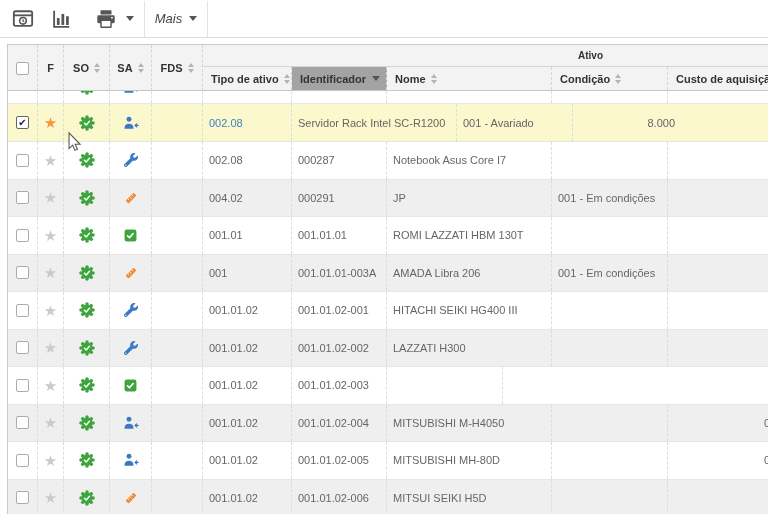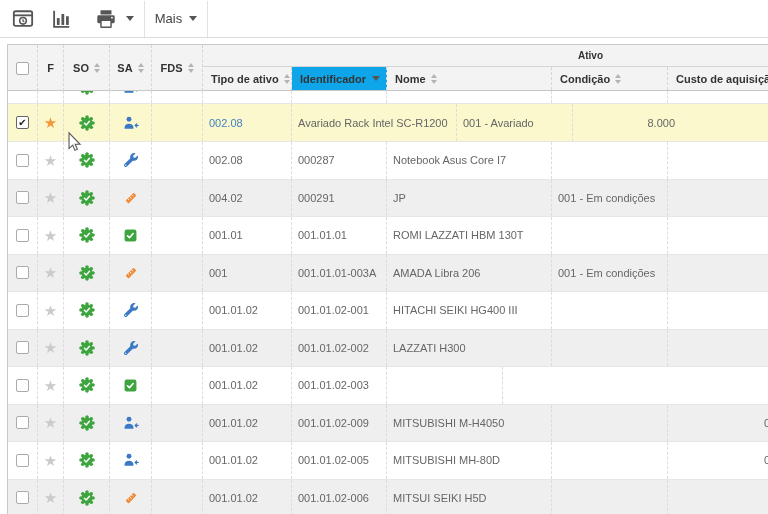--- a/index.html
+++ b/index.html
@@ -36,21 +36,21 @@
     border-right:1px dashed #d5d5d5; height:46px;
   }
   .hright { display:flex; flex-direction:column; width:574px; position:relative; }
   .gband { height:23px; border-bottom:1px solid #d5d5d5; position:relative; background:#f3f3f3; }
   .glabel { position:absolute; left:375px; top:5px; font-size:10px; font-weight:bold; color:#333; }
   .hrow2 { display:flex; height:23px; }
   .hcol {
     display:flex; align-items:center; font-size:11px; font-weight:bold; color:#333;
     padding-left:8px; border-right:1px dashed #d5d5d5; white-space:nowrap; overflow:hidden; height:23px;
   }
-  .hcol.sorted { background:#0ea5e9; overflow:visible; }
+  .hcol.sorted { background:#a3a3a3; overflow:visible; }
   .sort { display:inline-flex; flex-direction:column; margin-left:5px; gap:2px; flex:none; }
   .sort i { display:block; width:0; height:0; border-left:3.5px solid transparent; border-right:3.5px solid transparent; }
   .sort .u { border-bottom:4px solid #b4b4b4; }
   .sort .d { border-top:4px solid #b4b4b4; }
   .sort-desc { display:inline-block; margin-left:6px; width:0; height:0;
     border-left:4px solid transparent; border-right:4px solid transparent; border-top:5px solid #555; }
 
   
   .w-sel{width:30px} .w-f{width:26px} .w-so{width:46px} .w-sa{width:42px} .w-fds{width:51px}
   .w-tipo{width:89px} .w-ident{width:95px} .w-nome{width:165px} .w-cond{width:116px} .w-custo{width:109px}
@@ -116,21 +116,21 @@
           <rect x="2.5" y="8" width="19" height="8.5" rx="1.5" fill="#565656"></rect>
           <circle cx="18.5" cy="10.5" r="1" fill="#fff"></circle>
           <rect x="6.5" y="13.5" width="11" height="7.5" rx="0.5" fill="#fff" stroke="#565656" stroke-width="1.6"></rect>
         </svg>
       </span>
     </button>
     <button class="tbtn" style="width:16px;">
       <span class="caret"></span>
     </button>
     <div class="tsep" style="margin-left:6px;"></div>
-    <button class="tbtn" style="width:58px;">
+    <button class="tbtn" style="width:58px;font-style:italic;">
       <span class="more-label">Mais</span>
       <span class="caret"></span>
     </button>
     <div class="tsep"></div>
   </div>
 
   <div class="grid">
 
     <div class="hdr">
       <div class="hcell w-sel">
@@ -265,21 +265,21 @@
                 <path d="M2.3 20.5v-1.2c0-4 2.9-6.2 6.7-6.2s6.7 2.2 6.7 6.2v1.2z" fill="#3b79c4"></path>
                 <path d="M22.8 15.6h-4.6m0 0l2.3-2.3m-2.3 2.3l2.3 2.3" stroke="#3b79c4" stroke-width="1.9" fill="none" stroke-linecap="round"></path>
               </svg>
             </span>
           </div>
           <div class="c w-fds cicon"></div>
           <div class="c w-tipo ctext">
             <span class="link">002.08</span>
           </div>
           <div class="c w-nome ctext">
-            <span>Avariado Rack Intel SC-R1200</span>
+            <span>Servidor Rack Intel SC-R1200</span>
           </div>
           <div class="c w-cond ctext">
             <span>001 - Avariado</span>
           </div>
           <div class="c w-custo cnum" style="border-right: none;">
             <span>8.000</span>
           </div>
         </div>
         <div class="row">
           <div class="c w-sel cicon">
@@ -649,21 +649,21 @@
                 <path d="M2.3 20.5v-1.2c0-4 2.9-6.2 6.7-6.2s6.7 2.2 6.7 6.2v1.2z" fill="#3b79c4"></path>
                 <path d="M22.8 15.6h-4.6m0 0l2.3-2.3m-2.3 2.3l2.3 2.3" stroke="#3b79c4" stroke-width="1.9" fill="none" stroke-linecap="round"></path>
               </svg>
             </span>
           </div>
           <div class="c w-fds cicon"></div>
           <div class="c w-tipo ctext">
             <span>001.01.02</span>
           </div>
           <div class="c w-ident ctext">
-            <span>001.01.02-009</span>
+            <span>001.01.02-004</span>
           </div>
           <div class="c w-nome ctext">
             <span>MITSUBISHI M-H4050</span>
           </div>
           <div class="c w-cond ctext">
             <span></span>
           </div>
           <div class="c w-custo cnum" style="border-right: none;">
             <span>0</span>
           </div>

